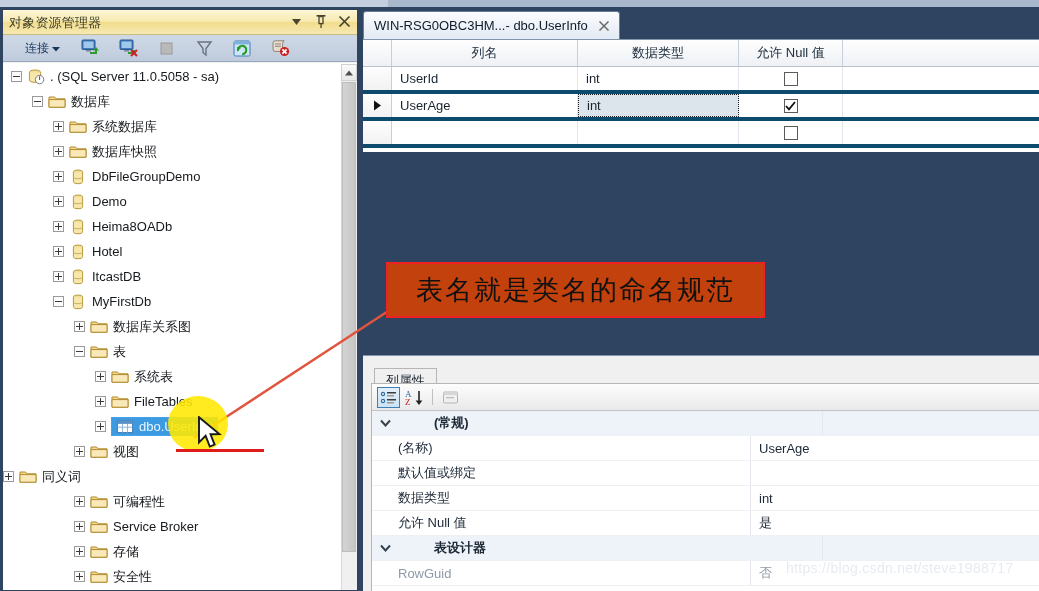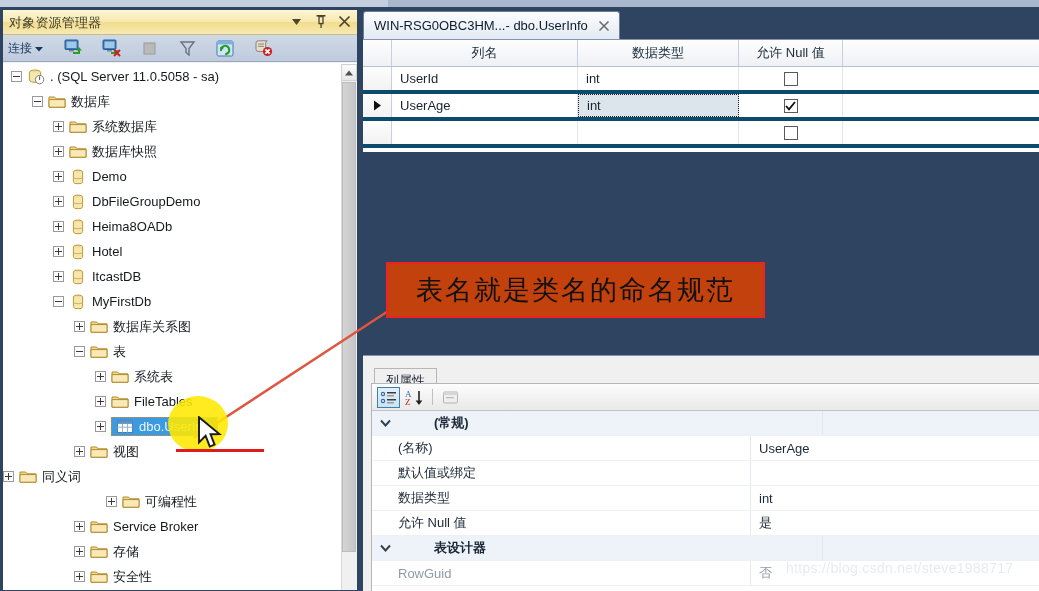--- a/index.html
+++ b/index.html
@@ -32,21 +32,21 @@
     letter-spacing:0.2px; white-space:nowrap;
   }
   .oe-btns { position:absolute; right:4px; top:2px; display:flex; align-items:center; gap:7px; }
   .oe-btn { width:17px; height:19px; display:flex; align-items:center; justify-content:center; cursor:default; }
   .oe-btn svg { display:block; }
 
   .oe-toolbar {
     position:relative; height:27px;
     background:linear-gradient(to bottom,#cfd9e6 0%,#bfcbdd 100%);
     border-bottom:1px solid #9aa8bd;
-    display:flex; align-items:center; padding-left:2px; gap:16px;
+    display:flex; align-items:center; padding-left:19px; gap:16px;
   }
   .tb-connect { display:flex; align-items:center; gap:3px; padding:1px 3px; }
   .tb-connect .lbl { font-size:12px; color:#17365d; }
   .tb-ico { width:22px; height:20px; display:flex; align-items:center; justify-content:center; }
   .tb-ico svg { display:block; }
 
   .oe-tree {
     position:absolute; left:0; top:53px; right:0; bottom:0;
     background:#fff; border-top:1px solid #fff;
     overflow:hidden;
@@ -340,35 +340,35 @@
               <i class="h"></i>
               <i class="v"></i>
             </span>
             <span class="ico">
               <svg width="18" height="16" viewBox="0 0 18 16">
                 <ellipse cx="9" cy="3.2" rx="4.6" ry="2.1" fill="#f3dc96" stroke="#b79a3c"></ellipse>
                 <path d="M4.4 3.2 v9.4 a4.6 2.1 0 0 0 9.2 0 V3.2" fill="#f7e7ad" stroke="#b79a3c"></path>
                 <path d="M4.4 7.6 a4.6 2.1 0 0 0 9.2 0" fill="none" stroke="#cbb060"></path>
               </svg>
             </span>
-            <span class="tlabel">Demo</span>
+            <span class="tlabel">DbFileGroupDemo</span>
           </div>
           <div class="tnode" style="padding-left: 50px;">
             <span class="exp">
               <i class="h"></i>
               <i class="v"></i>
             </span>
             <span class="ico">
               <svg width="18" height="16" viewBox="0 0 18 16">
                 <ellipse cx="9" cy="3.2" rx="4.6" ry="2.1" fill="#f3dc96" stroke="#b79a3c"></ellipse>
                 <path d="M4.4 3.2 v9.4 a4.6 2.1 0 0 0 9.2 0 V3.2" fill="#f7e7ad" stroke="#b79a3c"></path>
                 <path d="M4.4 7.6 a4.6 2.1 0 0 0 9.2 0" fill="none" stroke="#cbb060"></path>
               </svg>
             </span>
-            <span class="tlabel">DbFileGroupDemo</span>
+            <span class="tlabel">Demo</span>
           </div>
           <div class="tnode" style="padding-left: 50px;">
             <span class="exp">
               <i class="h"></i>
               <i class="v"></i>
             </span>
             <span class="ico">
               <svg width="18" height="16" viewBox="0 0 18 16">
                 <ellipse cx="9" cy="3.2" rx="4.6" ry="2.1" fill="#f3dc96" stroke="#b79a3c"></ellipse>
                 <path d="M4.4 3.2 v9.4 a4.6 2.1 0 0 0 9.2 0 V3.2" fill="#f7e7ad" stroke="#b79a3c"></path>
@@ -506,21 +506,21 @@
               <i class="v"></i>
             </span>
             <span class="ico">
               <svg width="18" height="15" viewBox="0 0 18 15">
                 <path d="M1 3 h5.6 l1.5 1.8 H17 v8.4 H1z" fill="#f6d98b" stroke="#b08c30"></path>
                 <path d="M1 5.6 h16 v7.6 H1z" fill="#fae9b8" stroke="#b08c30"></path>
               </svg>
             </span>
             <span class="tlabel">同义词</span>
           </div>
-          <div class="tnode" style="padding-left: 103px;">
+          <div class="tnode" style="padding-left: 71px;">
             <span class="exp">
               <i class="h"></i>
               <i class="v"></i>
             </span>
             <span class="ico">
               <svg width="18" height="15" viewBox="0 0 18 15">
                 <path d="M1 3 h5.6 l1.5 1.8 H17 v8.4 H1z" fill="#f6d98b" stroke="#b08c30"></path>
                 <path d="M1 5.6 h16 v7.6 H1z" fill="#fae9b8" stroke="#b08c30"></path>
               </svg>
             </span>

